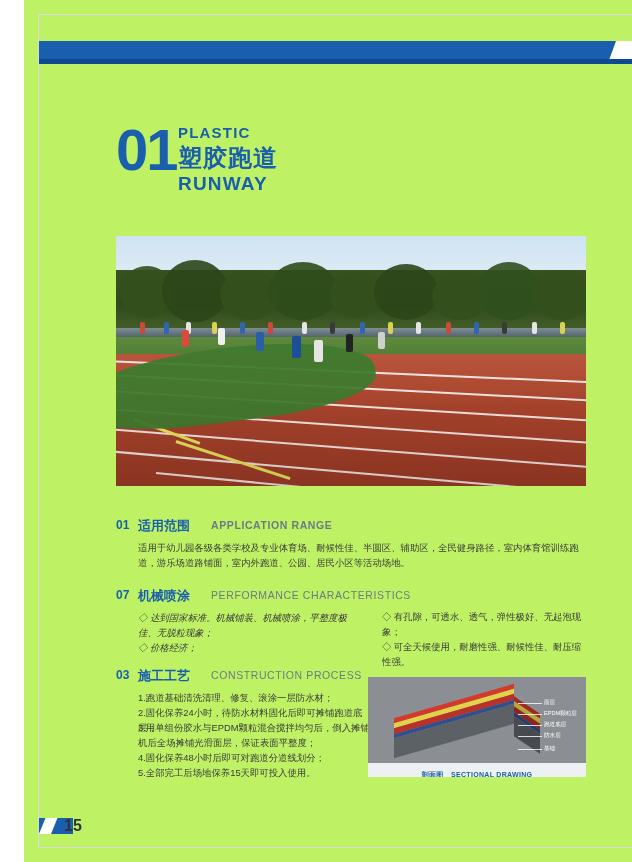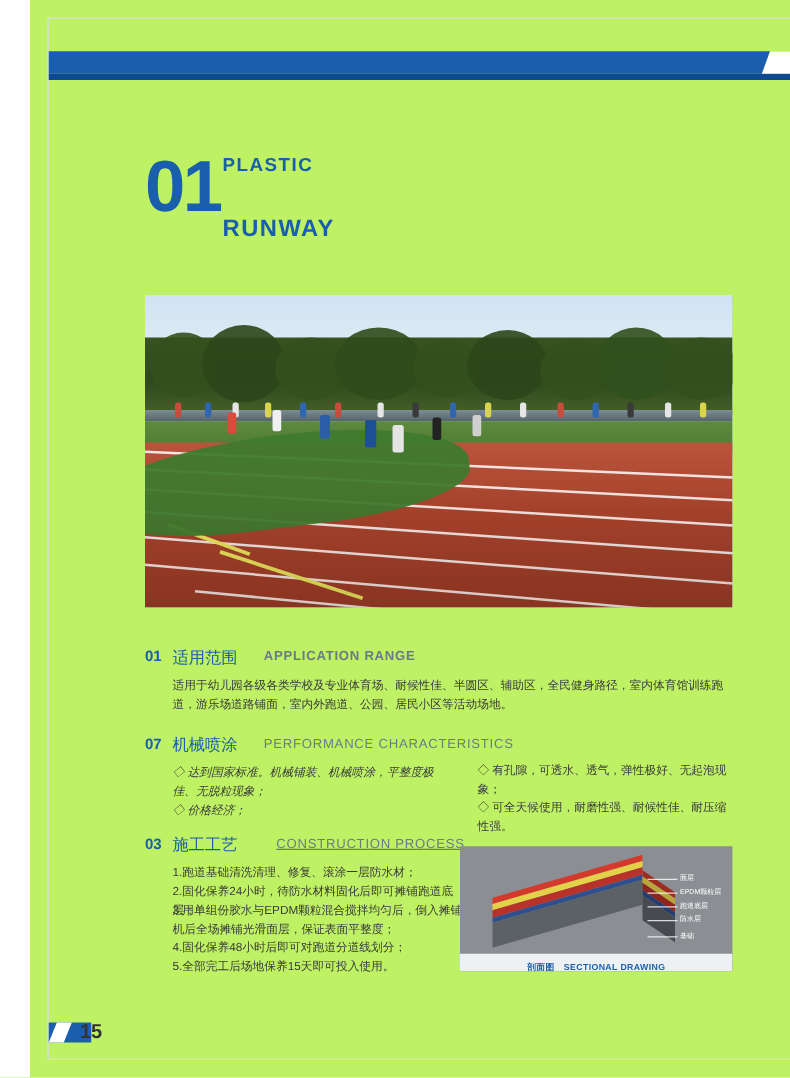--- a/index.html
+++ b/index.html
@@ -187,21 +187,21 @@
     left: 0; top: 0;
     font-size: 12px;
     font-weight: bold;
     color: #1a5fae;
     font-family: "Liberation Sans", sans-serif;
   }
   .blk-cn {
     position: absolute;
     left: 22px; top: -1px;
     font-size: 13px;
-    font-weight: normal;
+    font-weight: bold;
     color: #1a5fae;
   }
   .blk-en {
     position: absolute;
     top: 1px;
     font-size: 10.5px;
     color: #6a7a88;
     letter-spacing: .6px;
   }
   .body-text {
@@ -293,20 +293,21 @@
 
   <div class="page-border"></div>
 
   <div class="top-band"></div>
   <div class="top-band-shade"></div>
   <div class="top-band-notch"></div>
 
   <div class="heading">
     <div class="num">01</div>
     <div class="en-top">PLASTIC</div>
+    <div class="cn">塑胶跑道</div>
     <div class="en-bottom">RUNWAY</div>
   </div>
 
   <div class="hero">
     <div class="sky"></div>
     <div class="building" style="left:30px;"></div>
     <div class="building" style="left:300px;width:70px;height:26px;"></div>
     <div class="treeline"></div>
     <div class="tree-blobs">
       <i style="left:4px;top:6px;width:54px;height:52px;"></i>
@@ -376,21 +377,21 @@
     <div class="blk-en" style="left:95px;">PERFORMANCE CHARACTERISTICS</div>
     <div class="body-text" style="left:22px; top:22px; width:218px; white-space:pre-line;font-style:italic;">◇ 达到国家标准。机械铺装、机械喷涂，平整度极佳、无脱粒现象；
 ◇ 价格经济；</div>
     <div class="body-text" style="left:266px; top:22px; width:206px; white-space:pre-line;font-family:Liberation Serif, serif;">◇ 有孔隙，可透水、透气，弹性极好、无起泡现象；
 ◇ 可全天候使用，耐磨性强、耐候性佳、耐压缩性强。</div>
   </div>
 
   <div class="block" style="left:92px; top:668px; width:470px;">
     <div class="blk-num">03</div>
     <div class="blk-cn">施工工艺</div>
-    <div class="blk-en" style="left:105px;text-decoration:underline;">CONSTRUCTION PROCESS</div>
+    <div class="blk-en" style="left:95px;">CONSTRUCTION PROCESS</div>
     <div class="body-text" style="left:22px; top:22px; width:226px;">1.跑道基础清洗清理、修复、滚涂一层防水材；</div>
     <div class="body-text" style="left:22px; top:37px; width:236px;">2.固化保养24小时，待防水材料固化后即可摊铺跑道底层；</div>
     <div class="body-text" style="left:22px; top:52px; width:236px;">3.用单组份胶水与EPDM颗粒混合搅拌均匀后，倒入摊铺机后全场摊铺光滑面层，保证表面平整度；</div>
     <div class="body-text" style="left:22px; top:82px; width:236px;">4.固化保养48小时后即可对跑道分道线划分；</div>
     <div class="body-text" style="left:22px; top:97px; width:236px;">5.全部完工后场地保养15天即可投入使用。</div>
   </div>
 
   <div class="diagram">
     <div class="slab">
       <div class="layer" style="top:0;height:5px;background:#d33a2c;"></div>

